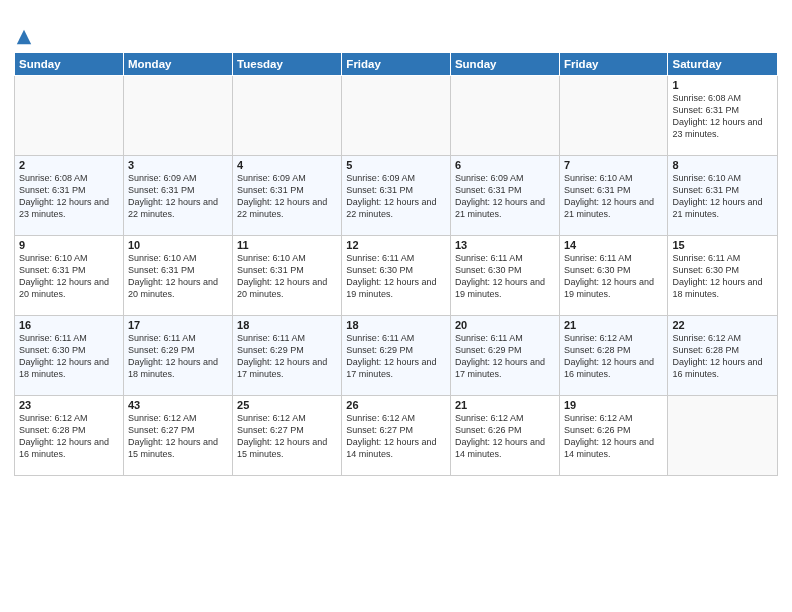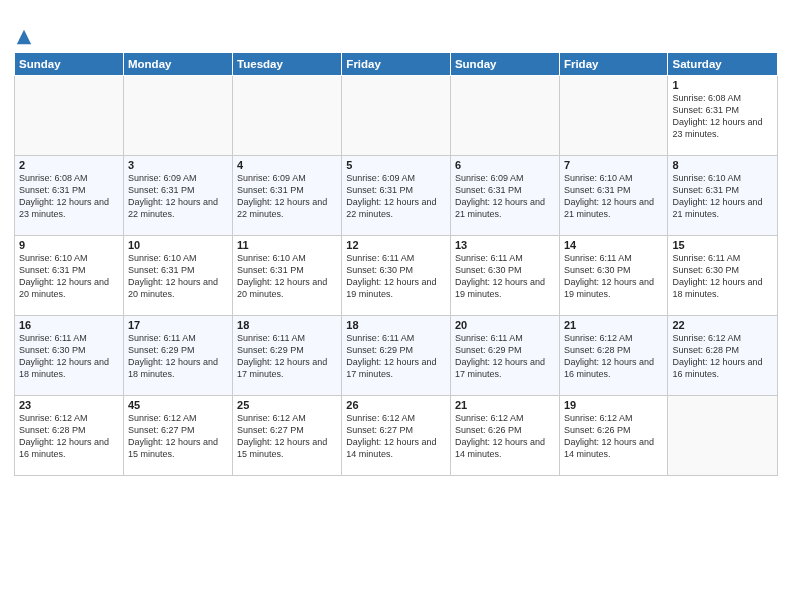--- a/index.html
+++ b/index.html
@@ -280,21 +280,21 @@
           </td>
         </tr>
         <tr>
           <td>
             <span class="day-number">23</span>
             <div class="day-info" style="white-space: pre-line;">Sunrise: 6:12 AM
 Sunset: 6:28 PM
 Daylight: 12 hours and 16 minutes.</div>
           </td>
           <td>
-            <span class="day-number">45</span>
+            <span class="day-number">43</span>
             <div class="day-info" style="white-space: pre-line;">Sunrise: 6:12 AM
 Sunset: 6:27 PM
 Daylight: 12 hours and 15 minutes.</div>
           </td>
           <td>
             <span class="day-number">25</span>
             <div class="day-info" style="white-space: pre-line;">Sunrise: 6:12 AM
 Sunset: 6:27 PM
 Daylight: 12 hours and 15 minutes.</div>
           </td>

